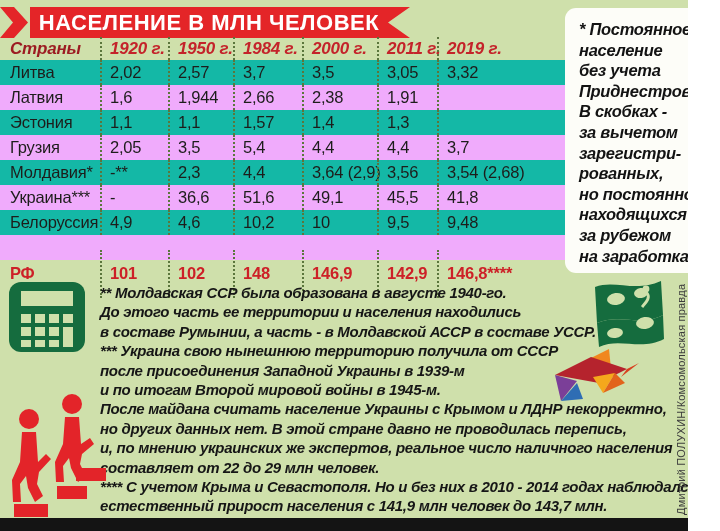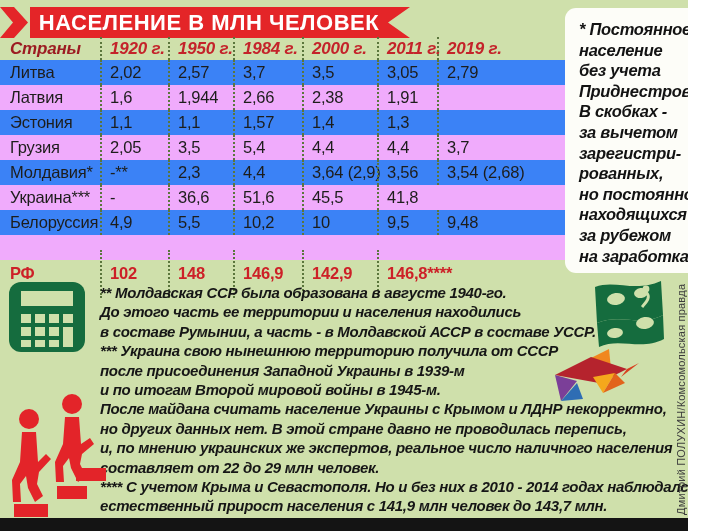--- a/index.html
+++ b/index.html
@@ -11,21 +11,21 @@
   .ribbon-chevron { position:absolute; left:0; top:7; width:28px; height:31px; top:7px; }
   .ribbon-band { position:absolute; left:30px; top:7px; width:380px; height:31px; background:#e42528;
     clip-path:polygon(0 0,100% 0,calc(100% - 22px) 50%,100% 100%,0 100%); }
   .ribbon-title { width:calc(100% - 22px); text-align:center; line-height:31px; color:#fff;
     font-size:22px; font-weight:700; letter-spacing:0.5px; }
 
   
   .table { position:absolute; left:0; top:37px; width:565px; }
   .trow { display:grid; grid-template-columns:100px 68px 65px 69px 75px 60px 1fr; align-items:center; height:25px; }
   .trow.head { height:23px; }
-  .trow.yellow { background:#3b82f6; }
+  .trow.yellow { background:#14b8a6; }
   .trow.green  { background:#f0abfc; }
   .cell { padding-left:8px; font-size:16.5px; color:#1d1d1b; letter-spacing:-0.2px; white-space:nowrap; overflow:visible; height:100%; display:flex; align-items:center; }
   .cell.c0 { padding-left:10px; }
   .trow .cell:not(.c0) { border-left:2px dotted #5b763c; }
   .trow.head .cell { border-left-color:#5b763c; }
   .th { font-style:italic; font-weight:700; color:#c4232a; font-size:17px; }
   .th.c0 { color:#9c1c22; }
   .trow.rf .cell { color:#cd2027; font-weight:700;margin-top:29px; }
 
   
@@ -74,21 +74,21 @@
         <div class="cell th">2019 г.</div>
       </div>
     <div id="tbody">
         <div class="trow yellow">
           <div class="cell c0">Литва</div>
           <div class="cell">2,02</div>
           <div class="cell">2,57</div>
           <div class="cell">3,7</div>
           <div class="cell">3,5</div>
           <div class="cell">3,05</div>
-          <div class="cell">2,79</div>
+          <div class="cell">3,32</div>
         </div>
         <div class="trow green">
           <div class="cell c0">Латвия</div>
           <div class="cell">1,6</div>
           <div class="cell">1,944</div>
           <div class="cell">2,66</div>
           <div class="cell">2,38</div>
           <div class="cell">1,91</div>
           <div class="cell"></div>
         </div>
@@ -117,34 +117,36 @@
           <div class="cell">4,4</div>
           <div class="cell">3,64 (2,9)</div>
           <div class="cell">3,56</div>
           <div class="cell">3,54 (2,68)</div>
         </div>
         <div class="trow green">
           <div class="cell c0">Украина***</div>
           <div class="cell">-</div>
           <div class="cell">36,6</div>
           <div class="cell">51,6</div>
+          <div class="cell">49,1</div>
           <div class="cell">45,5</div>
           <div class="cell">41,8</div>
         </div>
         <div class="trow yellow">
           <div class="cell c0">Белоруссия</div>
           <div class="cell">4,9</div>
-          <div class="cell">5,5</div>
+          <div class="cell">4,6</div>
           <div class="cell">10,2</div>
           <div class="cell">10</div>
           <div class="cell">9,5</div>
           <div class="cell">9,48</div>
         </div>
         <div class="trow green rf">
           <div class="cell c0">РФ</div>
+          <div class="cell">101</div>
           <div class="cell">102</div>
           <div class="cell">148</div>
           <div class="cell">146,9</div>
           <div class="cell">142,9</div>
           <div class="cell">146,8****</div>
         </div>
       </div>
   </div>
 
   <div class="side-note">

